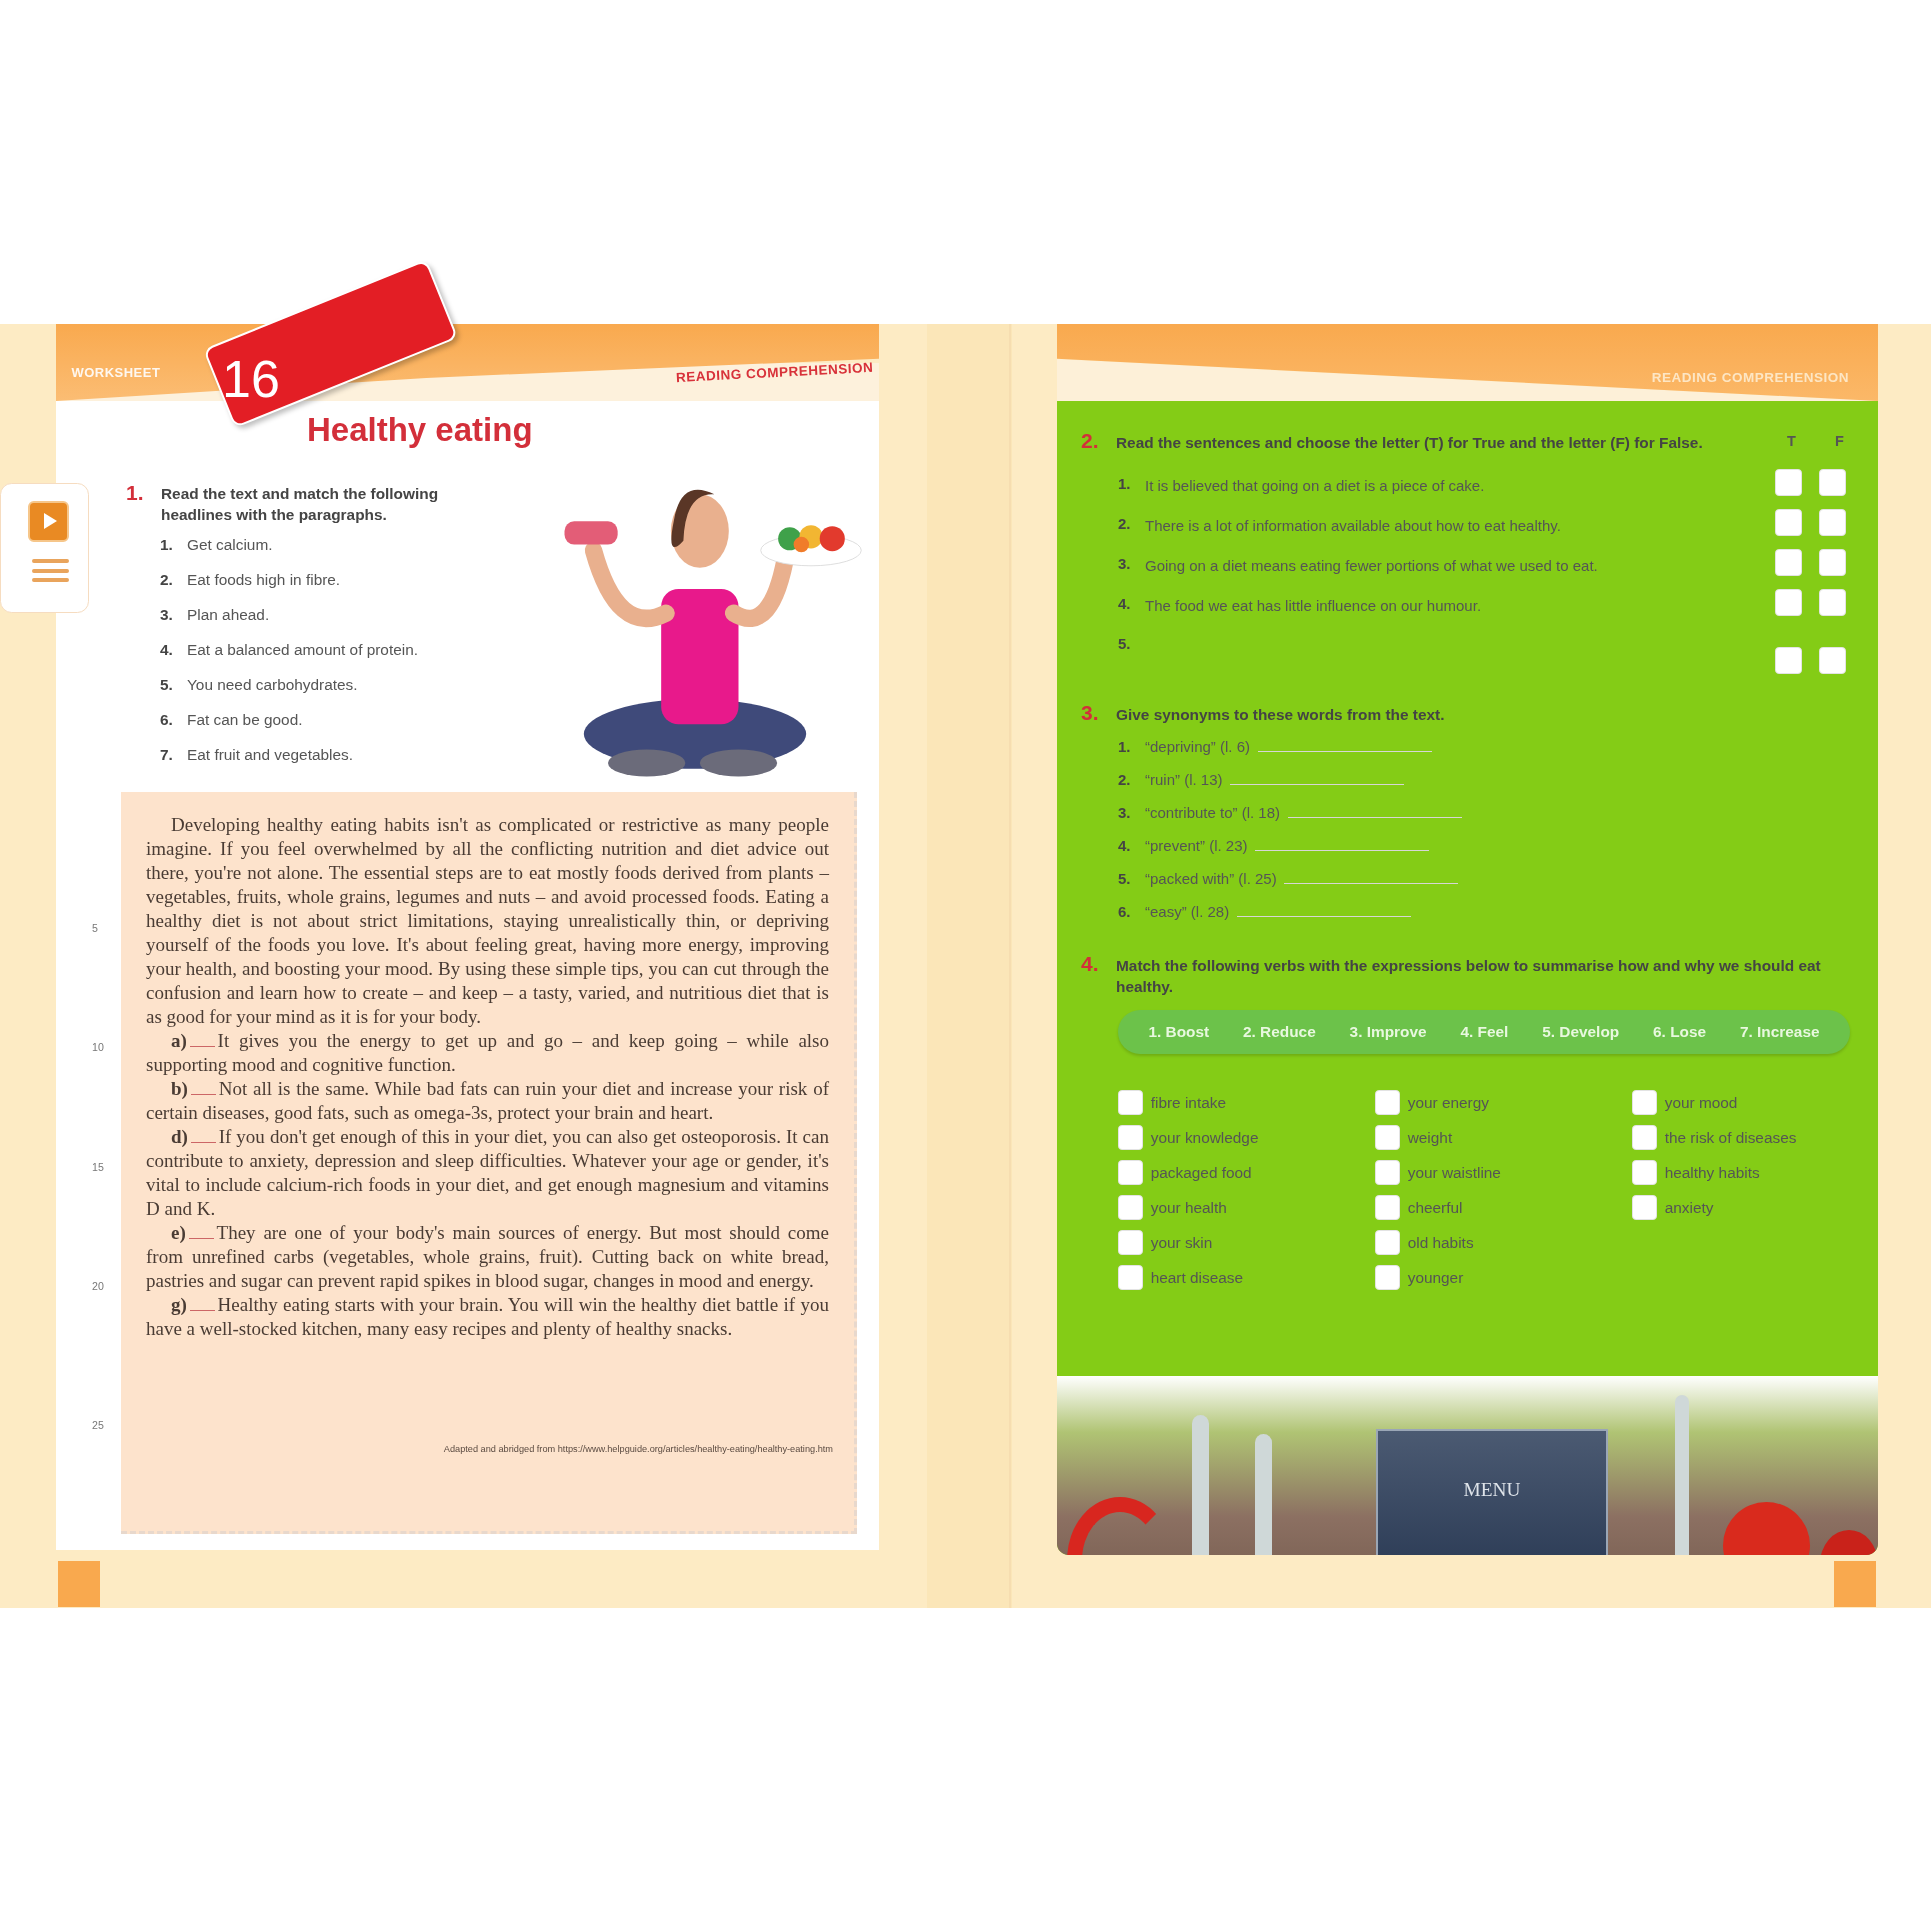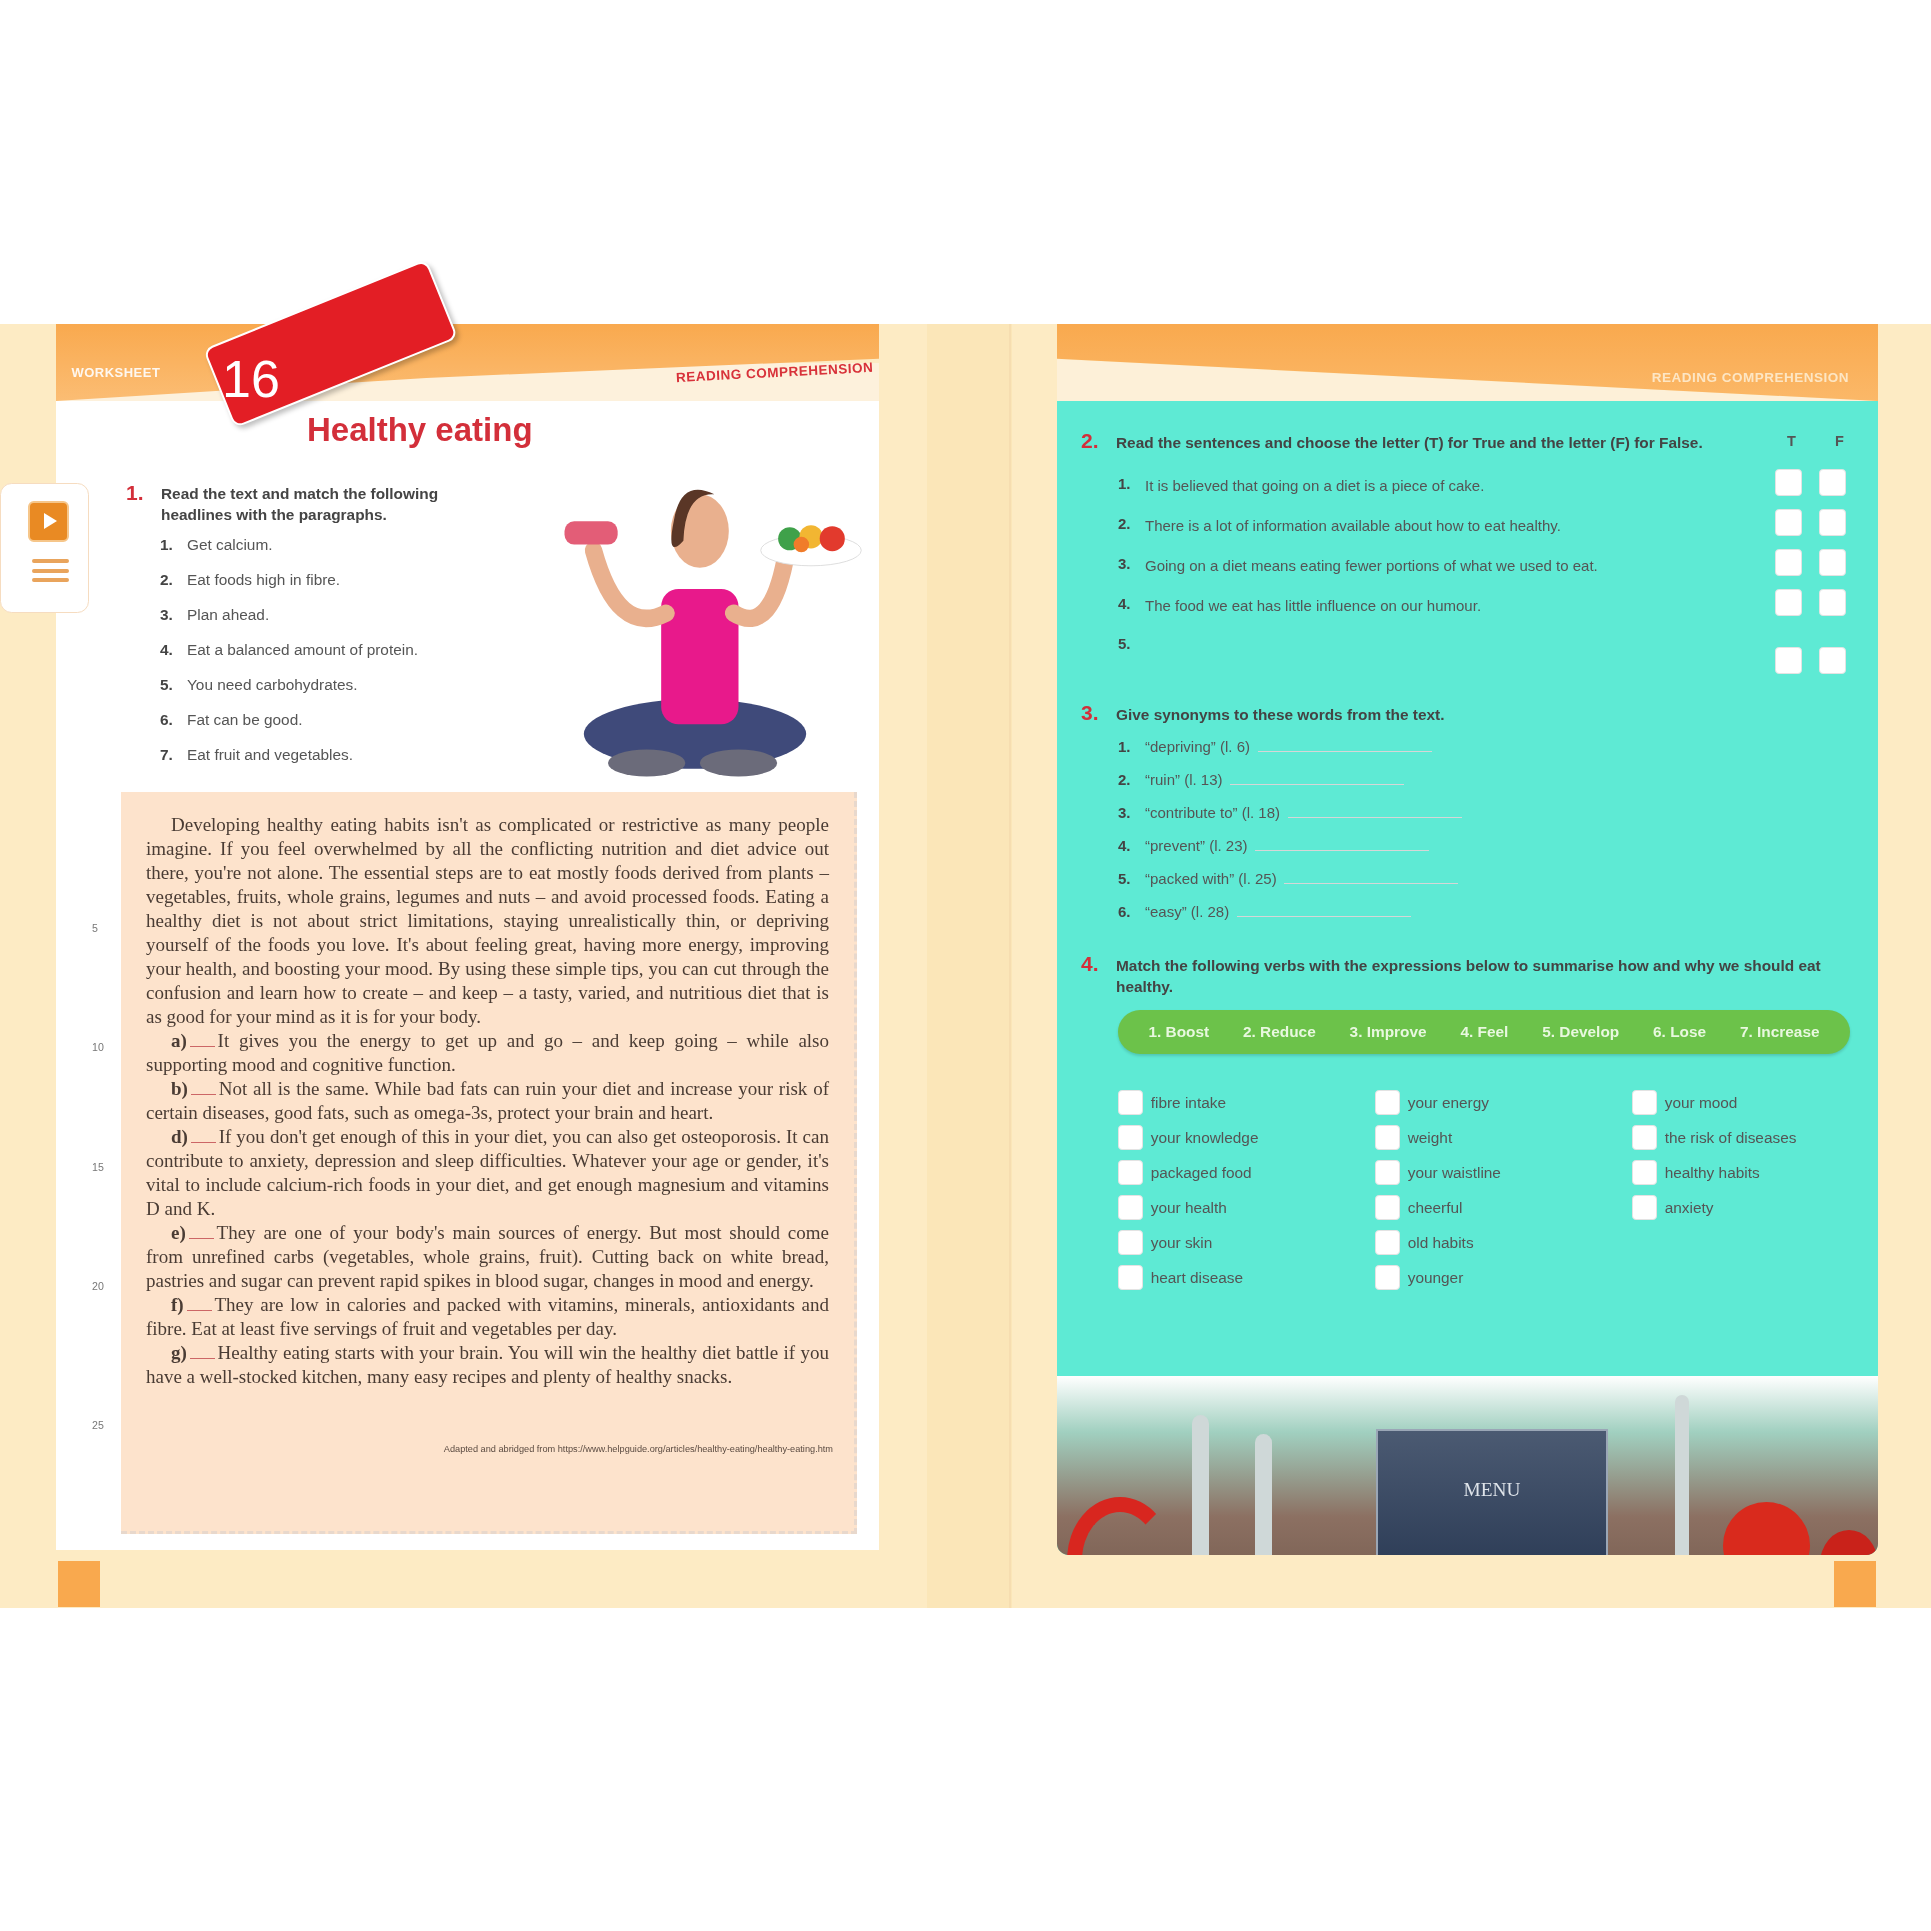--- a/index.html
+++ b/index.html
@@ -54,21 +54,21 @@
   .folio-right { position: absolute; left: 1834px; top: 1561px; width: 42px; height: 46px; background: #f9a94e; }
   .folio-left span, .folio-right span { display: block; text-align: center; padding-top: 5.8px; font-size: 10.6px; color: #fff; }
 
   
   .page-right { position: absolute; left: 1057px; top: 324px; width: 821px; height: 1231px; }
   .hdr-right { position: absolute; left: 0; top: 0; width: 821px; height: 77px;
     background: linear-gradient(180deg, #f9a94e 0%, #fbb868 100%);
     clip-path: polygon(0 0, 100% 0, 100% 100%, 0 45%); }
   .hdr-right-fill { position: absolute; left: 0; top: 35px; width: 821px; height: 42px; background: #fdf0d8; clip-path: polygon(0 0, 100% 100%, 0 100%); }
   .section-tag-right { position: absolute; right: 29px; top: 46px; font-size: 13.5px; font-weight: bold; color: #fde6c4; letter-spacing: 0.5px; }
-  .panel-right { position: absolute; left: 0; top: 77px; width: 821px; height: 1154px; background: #5eead4; border-radius: 0 0 11.6px 11.6px; overflow: hidden; }
+  .panel-right { position: absolute; left: 0; top: 77px; width: 821px; height: 1154px; background: #84cc16; border-radius: 0 0 11.6px 11.6px; overflow: hidden; }
 
   .q2 { position: absolute; left: 1081px; top: 429px; width: 772px; }
   .q-head { display: flex; align-items: baseline; }
   .q-head .q-num { width: 35px; }
   .q-head .q-text { font-size: 15.4px; font-weight: bold; color: #444; line-height: 21px; }
   .tf-head { position: absolute; left: 1777px; top: 433px; width: 77px; display: flex; justify-content: space-between; font-size: 14.5px; font-weight: bold; color: #555; }
   .tf-head span { width: 29px; text-align: center; }
   .q2-list { position: absolute; left: 1118px; top: 475px; width: 772px; }
   .q2-row { position: relative; font-size: 15px; color: #555; display: flex; }
   .q2-row .n { width: 27px; font-weight: bold; color: #444; }
@@ -184,21 +184,20 @@
   <span style="top:488px">20</span>
   <span style="top:627px">25</span>
 </div>
 
 <div class="passage">
   <p>Developing healthy eating habits isn't as complicated or restrictive as many people imagine. If you feel overwhelmed by all the conflicting nutrition and diet advice out there, you're not alone. The essential steps are to eat mostly foods derived from plants – vegetables, fruits, whole grains, legumes and nuts – and avoid processed foods. Eating a healthy diet is not about strict limitations, staying unrealistically thin, or depriving yourself of the foods you love. It's about feeling great, having more energy, improving your health, and boosting your mood. By using these simple tips, you can cut through the confusion and learn how to create – and keep – a tasty, varied, and nutritious diet that is as good for your mind as it is for your body.</p>
   <p><span class="lbl">a)</span><span class="blank"></span><span>It gives you the energy to get up and go – and keep going – while also supporting mood and cognitive function.</span></p>
   <p><span class="lbl">b)</span><span class="blank"></span><span>Not all is the same. While bad fats can ruin your diet and increase your risk of certain diseases, good fats, such as omega-3s, protect your brain and heart.</span></p>
   <p><span class="lbl">d)</span><span class="blank"></span><span>If you don't get enough of this in your diet, you can also get osteoporosis. It can contribute to anxiety, depression and sleep difficulties. Whatever your age or gender, it's vital to include calcium-rich foods in your diet, and get enough magnesium and vitamins D and K.</span></p>
   <p><span class="lbl">e)</span><span class="blank"></span><span>They are one of your body's main sources of energy. But most should come from unrefined carbs (vegetables, whole grains, fruit). Cutting back on white bread, pastries and sugar can prevent rapid spikes in blood sugar, changes in mood and energy.</span></p>
-  <p><span class="lbl">f)</span><span class="blank"></span><span>They are low in calories and packed with vitamins, minerals, antioxidants and fibre. Eat at least five servings of fruit and vegetables per day.</span></p>
   <p><span class="lbl">g)</span><span class="blank"></span><span>Healthy eating starts with your brain. You will win the healthy diet battle if you have a well-stocked kitchen, many easy recipes and plenty of healthy snacks.</span></p>
   <div class="source">Adapted and abridged from https://www.helpguide.org/articles/healthy-eating/healthy-eating.htm</div>
 </div>
 
 <div class="folio-left">
     <span></span>
   </div>
 
 <div class="page-right">
   <div class="hdr-right-fill"></div>

